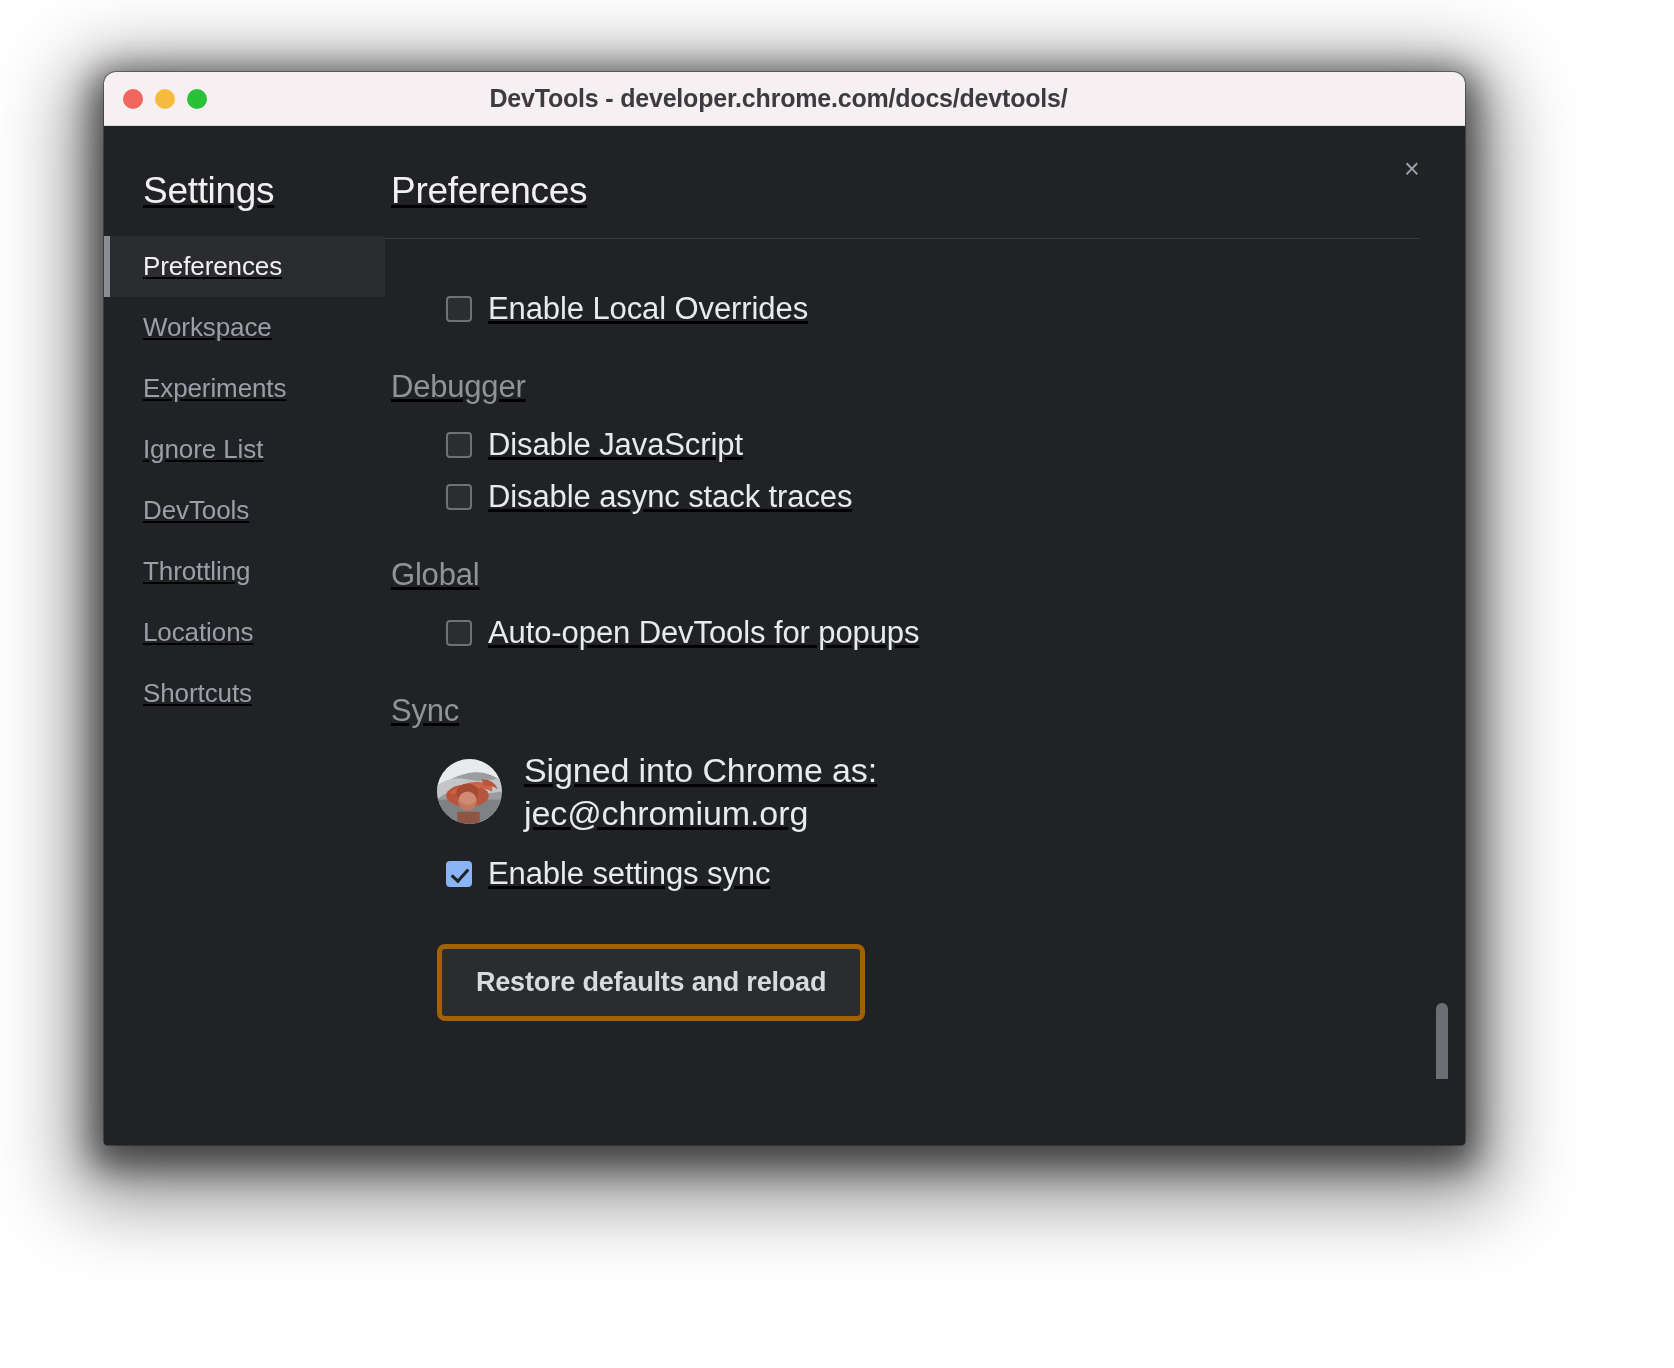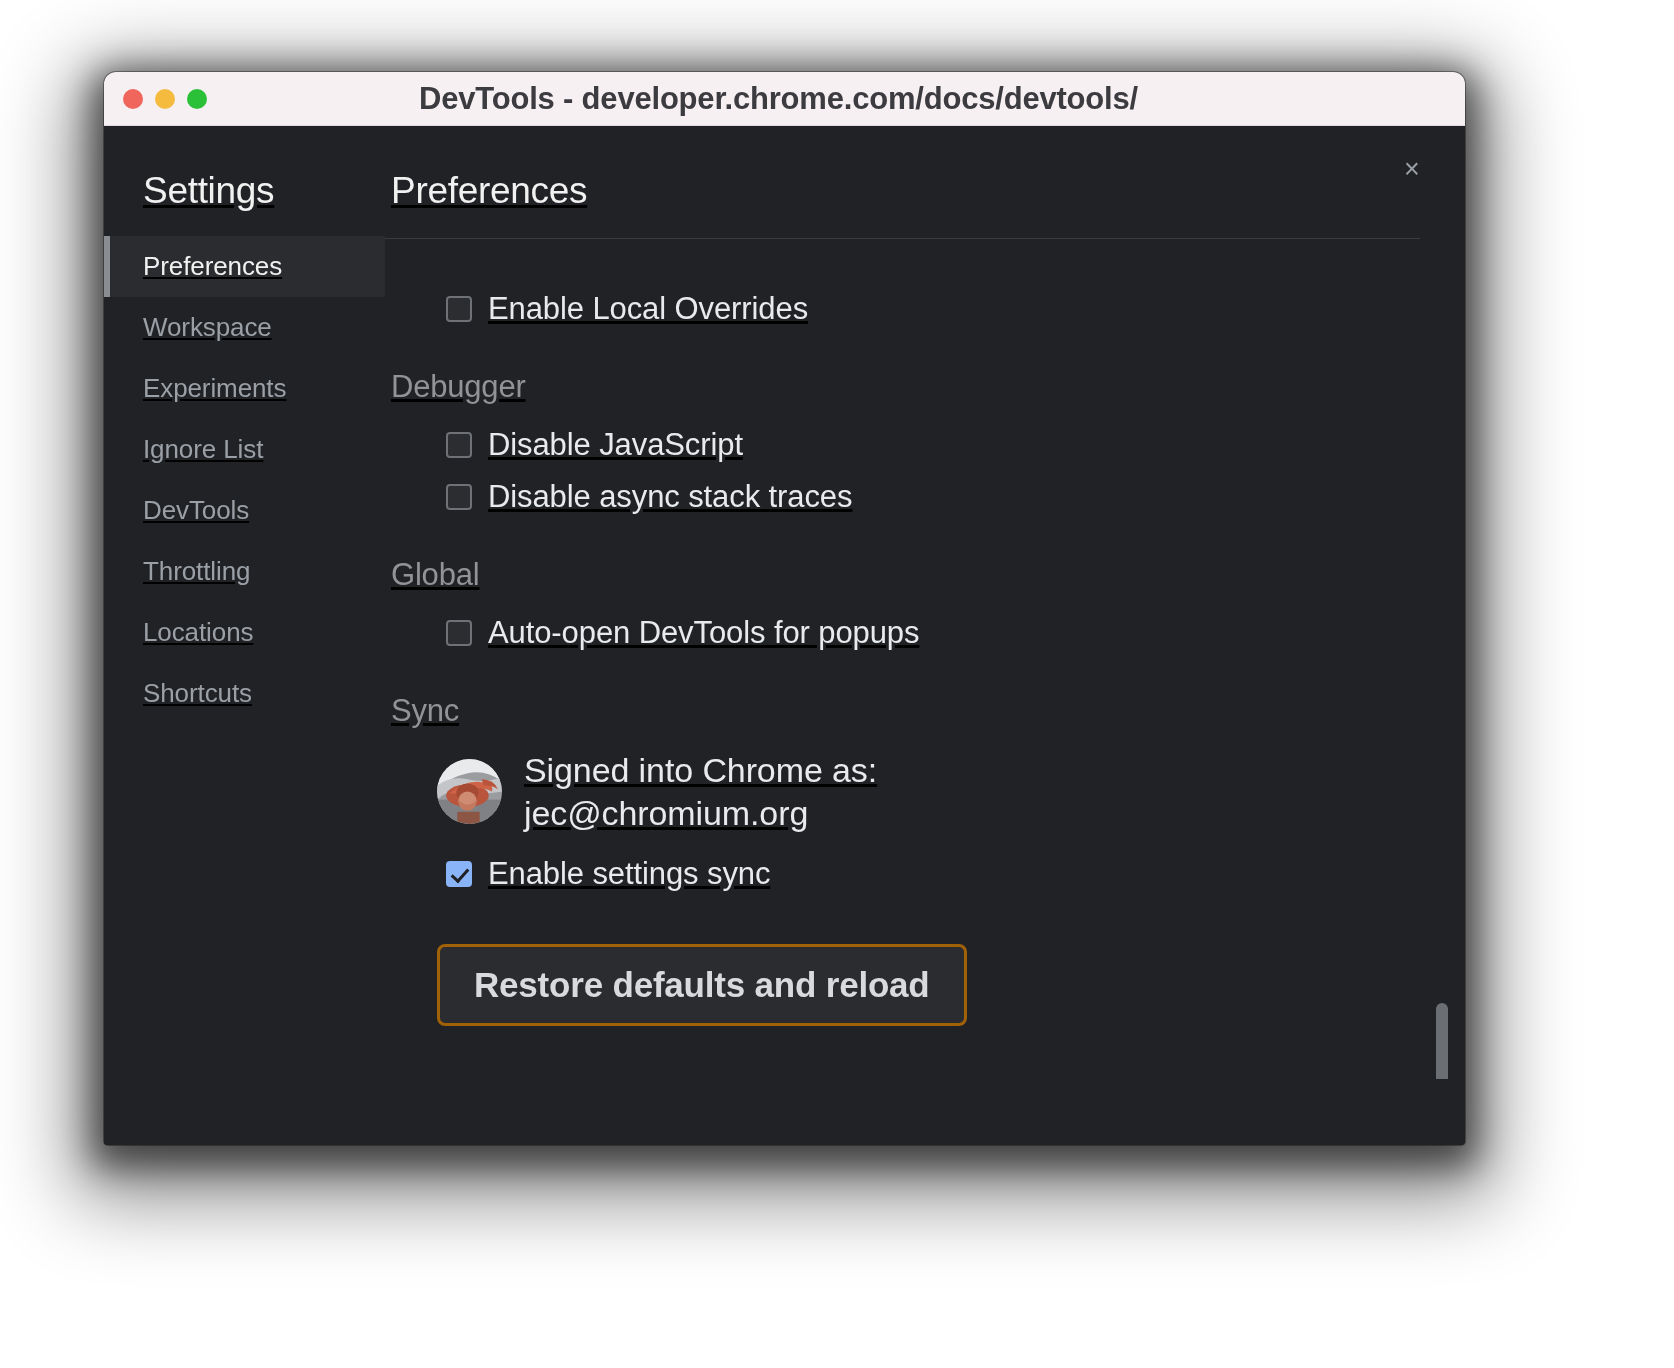--- a/index.html
+++ b/index.html
@@ -43,21 +43,21 @@
     border-radius: 50%;
     display: block;
   }
   .tl-close { background: #f0665c; }
   .tl-min   { background: #f5bb3e; }
   .tl-max   { background: #2ac038; }
   #window-title {
     position: absolute;
     left: 0; right: 12px;
     text-align: center;
-    font-size: 31px;
+    font-size: 25px;
     font-weight: bold;
     color: #3b3b40;
     letter-spacing: -0.2px;
     pointer-events: none;
   }
 
   
   #devtools-body {
     position: relative;
     height: 1019px;
@@ -219,24 +219,24 @@
   }
 
   
   .button-row {
     padding-left: 52px;
     margin-top: 44px;
   }
   #restore-button {
     display: inline-block;
     background: #2b2c30;
-    border: 3px solid #a16207;
+    border: 5px solid #a16207;
     border-radius: 8px;
     color: #d8dadd;
-    font-size: 35px;
+    font-size: 27px;
     font-weight: bold;
     font-family: "Liberation Sans", sans-serif;
     padding: 18px 34px;
     letter-spacing: -0.2px;
     cursor: pointer;
   }
 
   
   #scrollbar-track {
     position: absolute;

